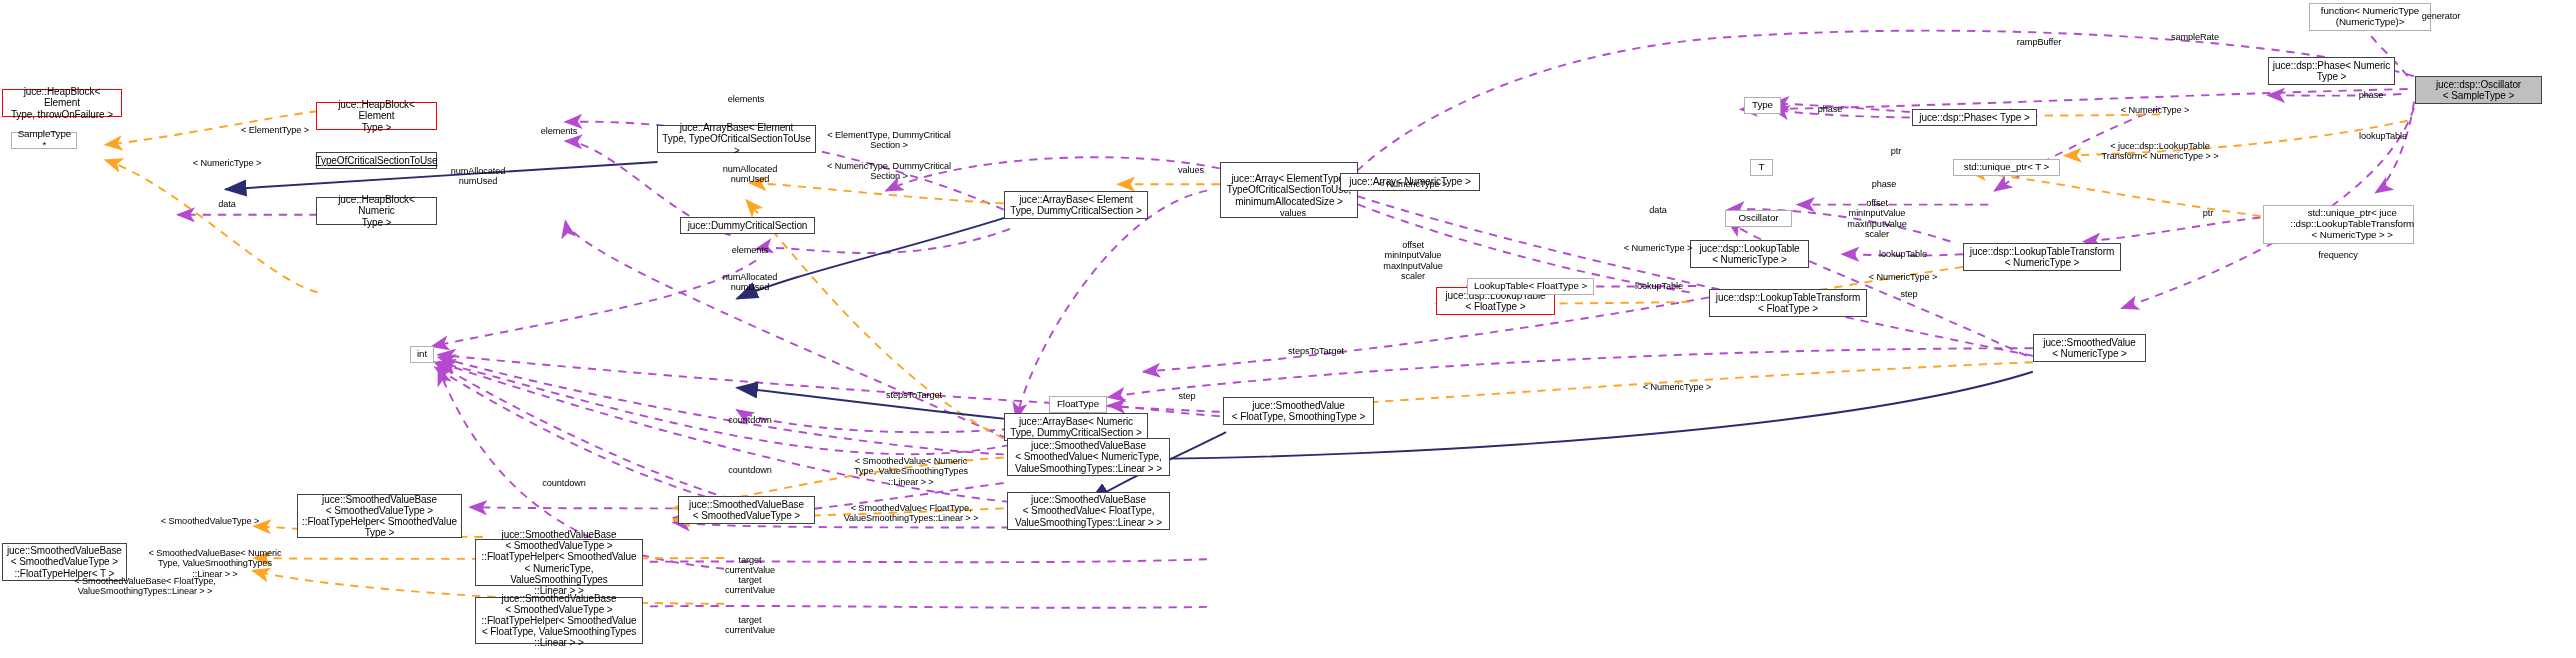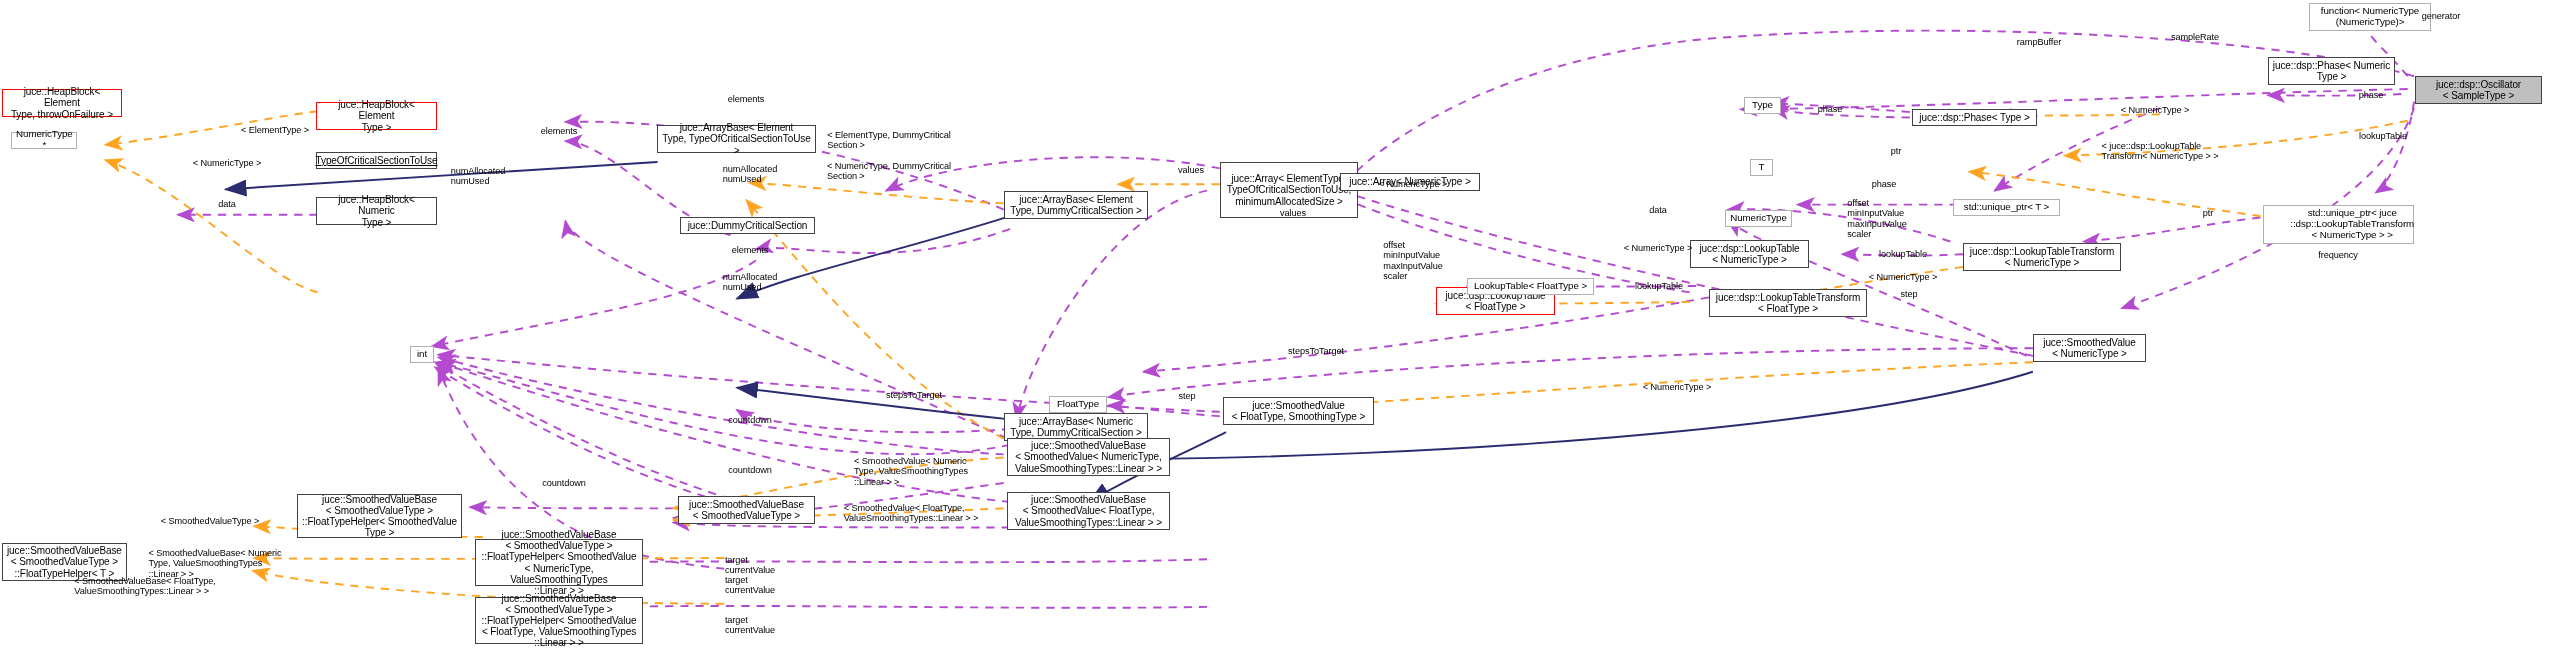--- a/index.html
+++ b/index.html
@@ -55,21 +55,21 @@
   .node.type {
     border: 0.6px solid #b0b0b0;
     background: #ffffff;
     font-size: 9.8px;
   }
   .edge-label {
     position: absolute;
     font-family: "Liberation Sans", sans-serif;
     font-size: 9.2px;
     color: #000000;
-    text-align: left;
+    text-align: center;
     white-space: pre-line;
     line-height: 1.12;
     letter-spacing: -0.1px;
     transform: translateX(-50%);
   }
 </style>
 </head>
 <body>
 
 <div id="canvas">
@@ -213,21 +213,21 @@
 
       <path d="M1930,680 C1850,720 1760,760 1715,790"></path>
 
       <path d="M3200,585 C2900,680 2200,720 1790,722"></path>
     </g>
   </svg>
 
   <div class="node cls red" style="left:1.9px; top:89px; width:120px; height:28px;">juce::HeapBlock&lt; Element
 Type, throwOnFailure &gt;</div>
 
-  <div class="node type" style="left:11.4px; top:132px; width:66px; height:16.5px;">NumericType *</div>
+  <div class="node type" style="left:11.4px; top:132px; width:66px; height:16.5px;">SampleType *</div>
 
   <div class="node cls red" style="left:316px; top:102px; width:121px; height:28px;">juce::HeapBlock&lt; Element
 Type &gt;</div>
 
   <div class="node cls" style="left:316px; top:152px; width:121px; height:16.5px;text-decoration:underline;">TypeOfCriticalSectionToUse</div>
 
   <div class="node cls" style="left:316px; top:197px; width:121px; height:28px;">juce::HeapBlock&lt; Numeric
 Type &gt;</div>
 
   <div class="node cls" style="left:657px; top:125px; width:159px; height:28px;">juce::ArrayBase&lt; Element
@@ -248,35 +248,35 @@
   <div class="node cls" style="left:1340px; top:173px; width:140px; height:18px;">juce::Array&lt; NumericType &gt;</div>
 
   <div class="node cls red" style="left:1436px; top:287px; width:119px; height:28px;">juce::dsp::LookupTable
 &lt; FloatType &gt;</div>
 
   <div class="node type" style="left:1467px; top:278px; width:127px; height:16.5px;">LookupTable&lt; FloatType &gt;</div>
 
   <div class="node cls" style="left:1709px; top:289px; width:158px; height:28px;">juce::dsp::LookupTableTransform
 &lt; FloatType &gt;</div>
 
-  <div class="node type" style="left:1725px; top:210px; width:67px; height:16.5px;">NumericType</div>
+  <div class="node type" style="left:1725px; top:210px; width:67px; height:16.5px;">Oscillator</div>
 
   <div class="node cls" style="left:1690px; top:240px; width:119px; height:28px;">juce::dsp::LookupTable
 &lt; NumericType &gt;</div>
 
   <div class="node cls" style="left:1963px; top:243px; width:158px; height:28px;">juce::dsp::LookupTableTransform
 &lt; NumericType &gt;</div>
 
   <div class="node type" style="left:1744px; top:97px; width:37px; height:16.5px;">Type</div>
 
   <div class="node cls" style="left:1912px; top:109px; width:125px; height:16.5px;">juce::dsp::Phase&lt; Type &gt;</div>
 
   <div class="node type" style="left:1750px; top:159px; width:23px; height:16.5px;">T</div>
 
-  <div class="node type" style="left:1953px; top:159px; width:107px; height:16.5px;margin-top:40px;">std::unique_ptr&lt; T &gt;</div>
+  <div class="node type" style="left:1953px; top:159px; width:107px; height:16.5px;">std::unique_ptr&lt; T &gt;</div>
 
   <div class="node cls" style="left:2268px; top:57px; width:127px; height:28px;">juce::dsp::Phase&lt; Numeric
 Type &gt;</div>
 
   <div class="node type" style="left:2263px; top:205px; width:151px; height:39px;padding-left:30px;">std::unique_ptr&lt; juce
 ::dsp::LookupTableTransform
 &lt; NumericType &gt; &gt;</div>
 
   <div class="node type" style="left:2277px; top:2.5px; width:122px; height:28px;margin-left:32px;">function&lt; NumericType
 (NumericType)&gt;</div>

